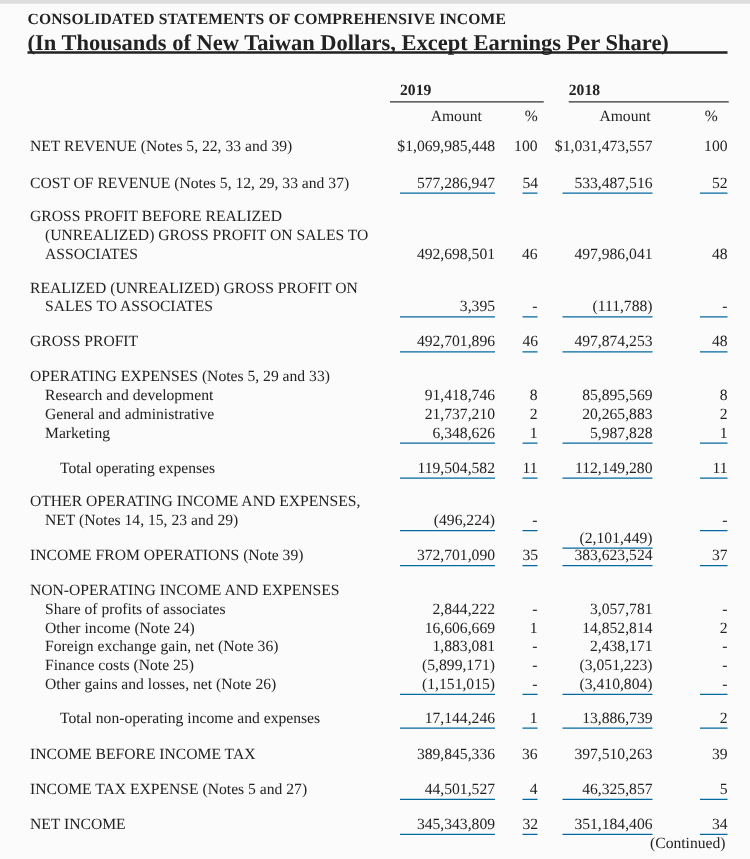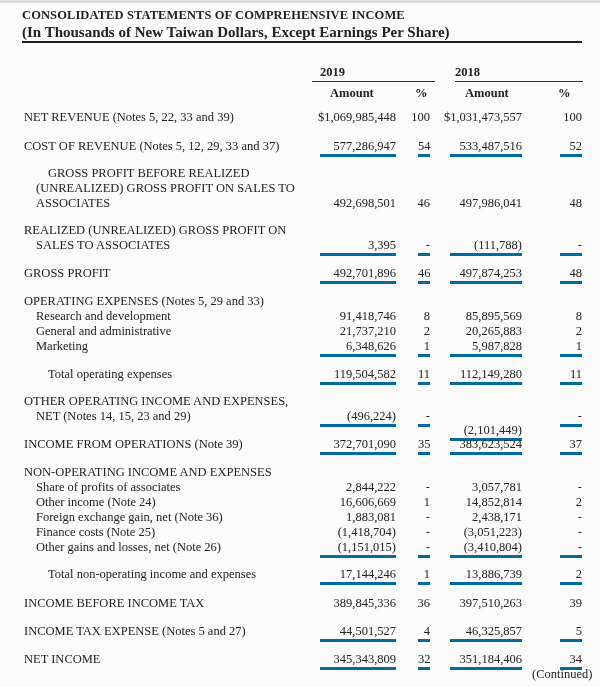--- a/index.html
+++ b/index.html
@@ -3,42 +3,42 @@
 <meta charset="utf-8">
 <style>
   html, body { margin: 0; padding: 0; }
   body {
     width: 600px; height: 687px; background: #fbfbfb; overflow: hidden;
     font-family: "Liberation Serif", "DejaVu Serif", serif; color: #222;
     position: relative;
   }
   .topline { position: absolute; left: 0; top: 0; width: 600px; height: 3px; background: #ddd; }
   .title { position: absolute; left: 22px; top: 8px; font-weight: bold; font-size: 12.5px; letter-spacing: 0.1px; }
-  .subtitle { position: absolute; left: 22px; top: 24px; font-weight: bold; font-size: 15px; }
+  .subtitle { position: absolute; left: 22px; top: 24px; font-weight: bold; font-size: 18px; }
   .title-rule { position: absolute; left: 22px; top: 41px; width: 560px; height: 2px; background: #222; }
 
   .year { position: absolute; top: 65px; font-weight: bold; font-size: 12.5px; }
   .year-rule { position: absolute; top: 81px; height: 1px; background: #333; }
-  .colhdr { position: absolute; top: 86px; font-weight: bold; font-size: 12.5px; }
+  .colhdr { position: absolute; top: 86px; font-weight: normal; font-size: 12.5px; text-align: center; }
 
   .row { position: absolute; left: 0; width: 600px; font-size: 12.5px; }
   .lbl { position: absolute; left: 24px; white-space: nowrap; line-height: 15px; }
   .lbl.ind1 { left: 36px; }
   .lbl.ind2 { left: 48px; }
   .amt { position: absolute; text-align: right; white-space: nowrap; line-height: 15px; }
   .a19 { left: 278px; width: 118px; }
   .p19 { left: 408px; width: 22px; }
   .a18 { left: 400px; width: 122px; }
   .p18 { left: 540px; width: 42px; }
-  .ul { border-bottom: 3px solid #0369a1; }
+  .ul { border-bottom: 1px solid #0369a1; }
   .a19.ul { left: 320px; width: 76px; }
   .p19.ul { left: 418px; width: 12px; }
   .a18.ul { left: 450px; width: 72px; }
   .p18.ul { left: 560px; width: 22px; }
-  .continued { position: absolute; left: 520px; top: 667px; font-size: 12.5px; margin-left: 12px; }
+  .continued { position: absolute; left: 520px; top: 667px; font-size: 12.5px; }
 </style>
 </head>
 <body>
 
 <div class="topline"></div>
 <div class="title">CONSOLIDATED STATEMENTS OF COMPREHENSIVE INCOME</div>
 <div class="subtitle">(In Thousands of New Taiwan Dollars, Except Earnings Per Share)</div>
 <div class="title-rule"></div>
 
 <div class="year" style="left:320px;width:115px;">2019</div>
@@ -61,21 +61,21 @@
 
 <div class="row" style="top:139px;">
   <span class="lbl">COST OF REVENUE (Notes 5, 12, 29, 33 and 37)</span>
   <span class="amt a19 ul">577,286,947</span>
   <span class="amt p19 ul">54</span>
   <span class="amt a18 ul">533,487,516</span>
   <span class="amt p18 ul">52</span>
 </div>
 
 <div class="row" style="top:166px;">
-  <span class="lbl" style="top:0;margin-left:24px;">GROSS PROFIT BEFORE REALIZED</span>
+  <span class="lbl" style="top:0;">GROSS PROFIT BEFORE REALIZED</span>
   <span class="lbl ind1" style="top:15px;">(UNREALIZED) GROSS PROFIT ON SALES TO</span>
   <span class="lbl ind1" style="top:30px;">ASSOCIATES</span>
   <span class="amt a19" style="top:30px;">492,698,501</span>
   <span class="amt p19" style="top:30px;">46</span>
   <span class="amt a18" style="top:30px;">497,986,041</span>
   <span class="amt p18" style="top:30px;">48</span>
 </div>
 
 <div class="row" style="top:223px;">
   <span class="lbl" style="top:0;">REALIZED (UNREALIZED) GROSS PROFIT ON</span>
@@ -165,21 +165,21 @@
 </div>
 <div class="row" style="top:510px;">
   <span class="lbl ind1">Foreign exchange gain, net (Note 36)</span>
   <span class="amt a19">1,883,081</span>
   <span class="amt p19">-</span>
   <span class="amt a18">2,438,171</span>
   <span class="amt p18">-</span>
 </div>
 <div class="row" style="top:525px;">
   <span class="lbl ind1">Finance costs (Note 25)</span>
-  <span class="amt a19">(1,418,704)</span>
+  <span class="amt a19">(5,899,171)</span>
   <span class="amt p19">-</span>
   <span class="amt a18">(3,051,223)</span>
   <span class="amt p18">-</span>
 </div>
 <div class="row" style="top:540px;">
   <span class="lbl ind1">Other gains and losses, net (Note 26)</span>
   <span class="amt a19 ul">(1,151,015)</span>
   <span class="amt p19 ul">-</span>
   <span class="amt a18 ul">(3,410,804)</span>
   <span class="amt p18 ul">-</span>

